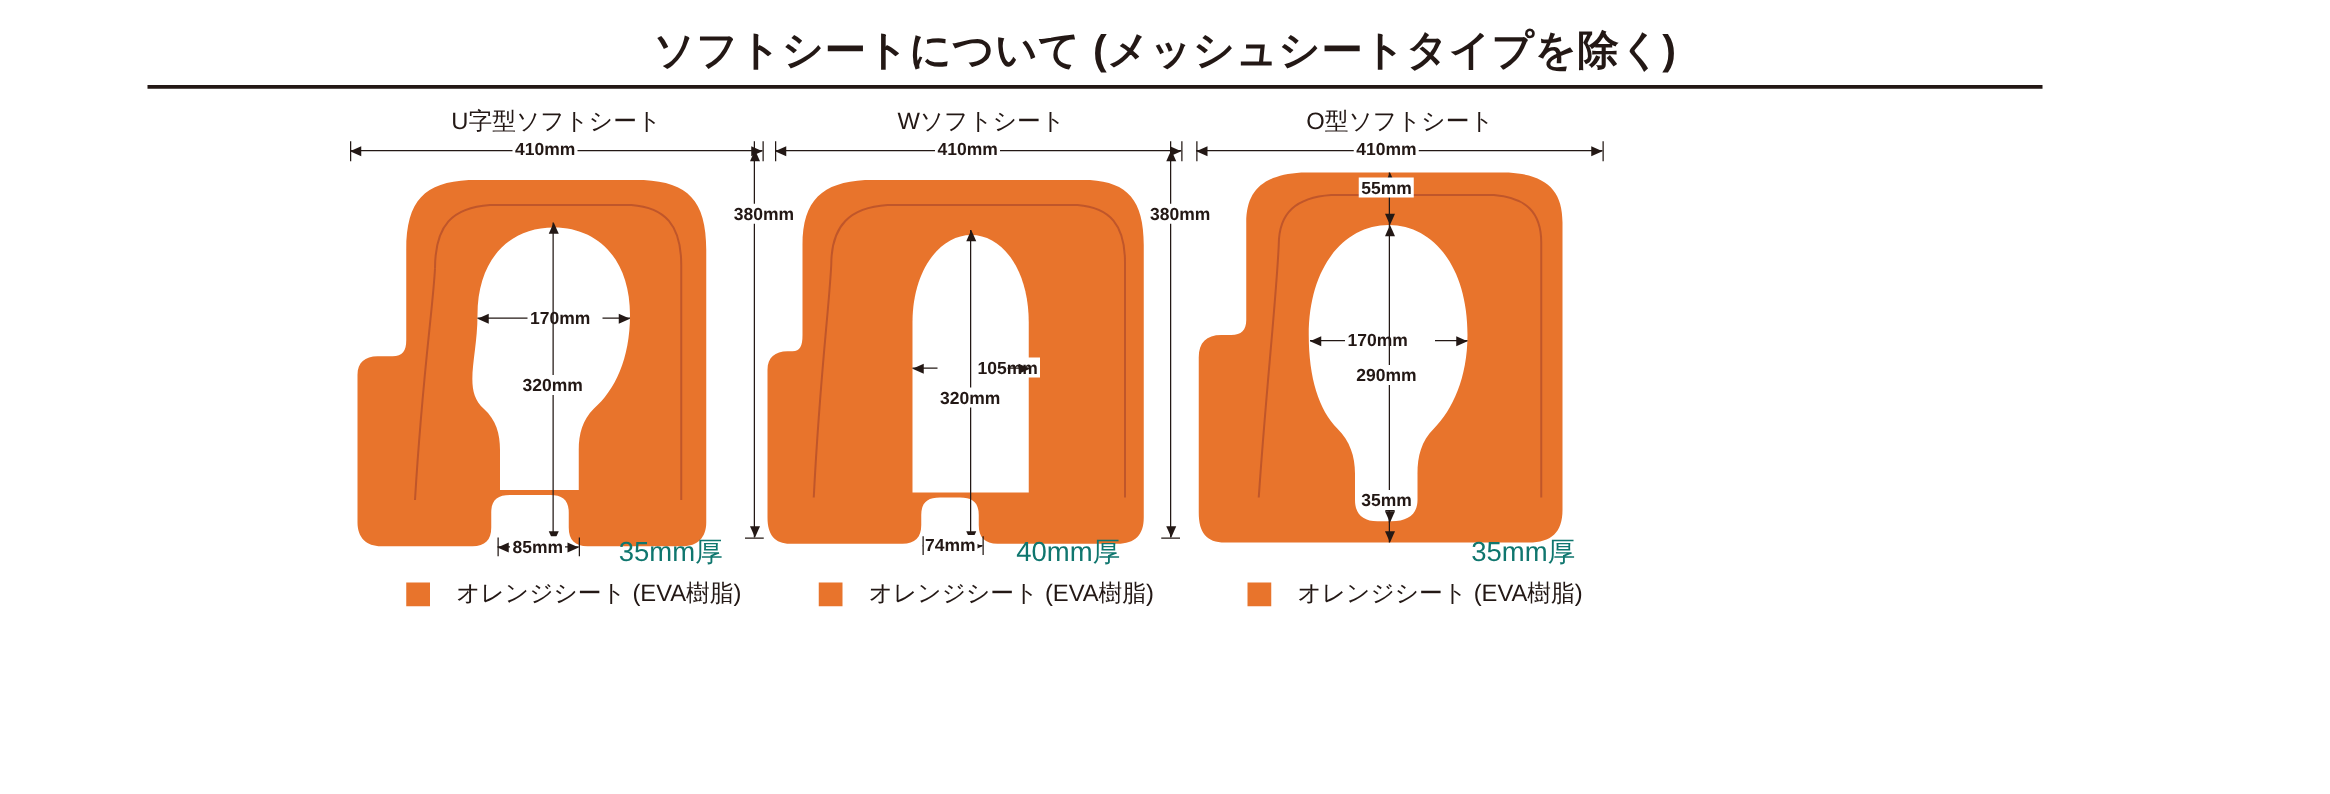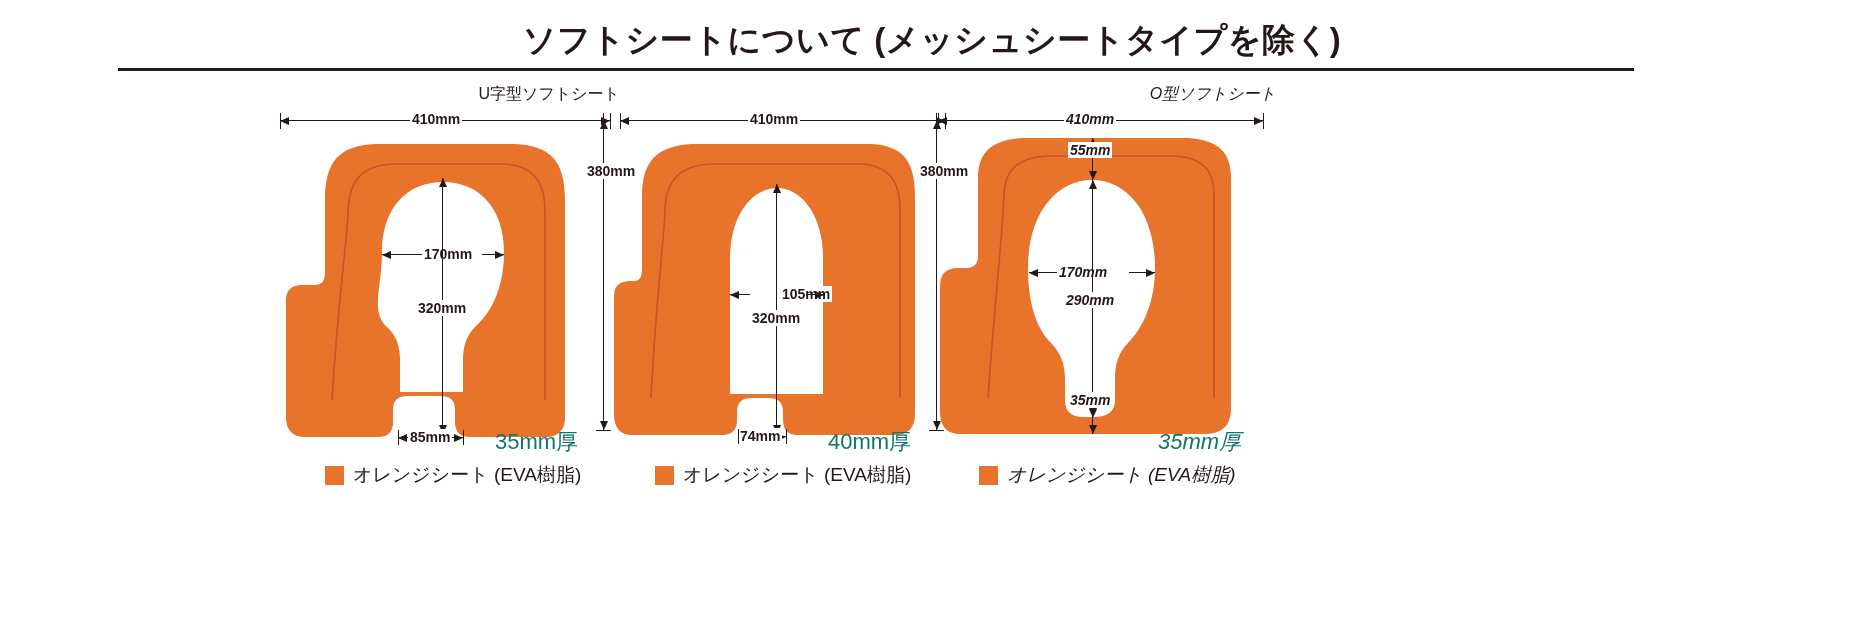--- a/index.html
+++ b/index.html
@@ -32,22 +32,22 @@
     width:1516px; height:3px;
     background:#231815;
   }
 
   
   .panel { position:absolute; top:0; height:635px; }
   .panel-head {
     position:absolute;
     top:84px;
     width:100%;
-    text-align:right;
-    font-size:16px;
+    text-align:center;
+    font-size:19px;
     white-space:nowrap;
     color:#231815;
   }
 
   
   .dim-h {
     position:absolute;
     height:1px;
     background:#231815;
   }
@@ -103,21 +103,21 @@
     font-size:22px;
     white-space:nowrap;
     color:#0f766e;
   }
 
   
   .legend {
     position:absolute;
     display:flex;
     align-items:center;
-    gap:9px;
+    gap:21px;
     white-space:nowrap;
     text-align:center;
   }
   .legend-swatch {
     width:19px; height:19px;
     background:#E8742C;
     display:inline-block;
   }
   .legend-text { font-size:19px; color:#231815; }
 
@@ -223,20 +223,21 @@
 
   <div>
     <div class="tick" style="left:603px; top:113px; height:16px;"></div>
     <div class="dim-v" style="left:603px; top:120px; height:310px;"></div>
     <div class="dim-label" style="left:585px; top:163px;">380mm</div>
     <div class="tick" style="left:596px; top:430px; height:1px; width:15px; background:#231815;"></div>
   </div>
 
   <div class="panel" style="left:610px; width:350px;">
 
+    <div class="panel-head">Wソフトシート</div>
 
     <div class="dim-h" style="left:10px; top:120px; width:325px;"></div>
     <div class="dim-label" style="left:138px; top:111px;">410mm</div>
     <div class="tick" style="left:10px; top:113px; height:16px;"></div>
     <div class="tick" style="left:335px; top:113px; height:16px;"></div>
 
     <svg class="shape-svg" width="350" height="635" viewBox="0 0 350 635">
       <path fill="#E8742C" d="
         M 32,196
         C 32,160 48,146 82,144
@@ -291,36 +292,36 @@
     <div class="dim-h no-left" style="left:196px; top:294px; width:18px;"></div>
 
     <div class="dim-v" style="left:166px; top:184px; height:250px;"></div>
     <div class="dim-label" style="left:140px; top:310px;">320mm</div>
 
     <div class="dim-h" style="left:128px; top:436px; width:48px;"></div>
     <div class="dim-label" style="left:128px; top:428px;">74mm</div>
     <div class="tick" style="left:128px; top:429px; height:15px;"></div>
     <div class="tick" style="left:176px; top:429px; height:15px;"></div>
 
-    <div class="thick-label" style="left:218px; top:427px;">40mm厚</div>
+    <div class="thick-label" style="left:203px; top:427px;">40mm厚</div>
 
     <div class="legend" style="left:45px; top:462px;">
       <span class="legend-swatch"></span>
       <span class="legend-text">オレンジシート (EVA樹脂)</span>
     </div>
   </div>
 
   <div>
     <div class="tick" style="left:936px; top:113px; height:16px;"></div>
     <div class="dim-v" style="left:936px; top:120px; height:310px;"></div>
     <div class="dim-label" style="left:918px; top:163px;">380mm</div>
     <div class="tick" style="left:929px; top:430px; height:1px; width:15px; background:#231815;"></div>
   </div>
 
-  <div class="panel" style="left:926px; width:350px;font-style:italic;">
+  <div class="panel" style="left:945px; width:350px;">
 
     <div class="panel-head">O型ソフトシート</div>
 
     <div class="dim-h" style="left:12px; top:120px; width:325px;"></div>
     <div class="dim-label" style="left:138px; top:111px;">410mm</div>
     <div class="tick" style="left:12px; top:113px; height:16px;"></div>
     <div class="tick" style="left:337px; top:113px; height:16px;"></div>
 
     <svg class="shape-svg" width="350" height="635" viewBox="0 0 350 635">
       <path fill="#E8742C" d="

